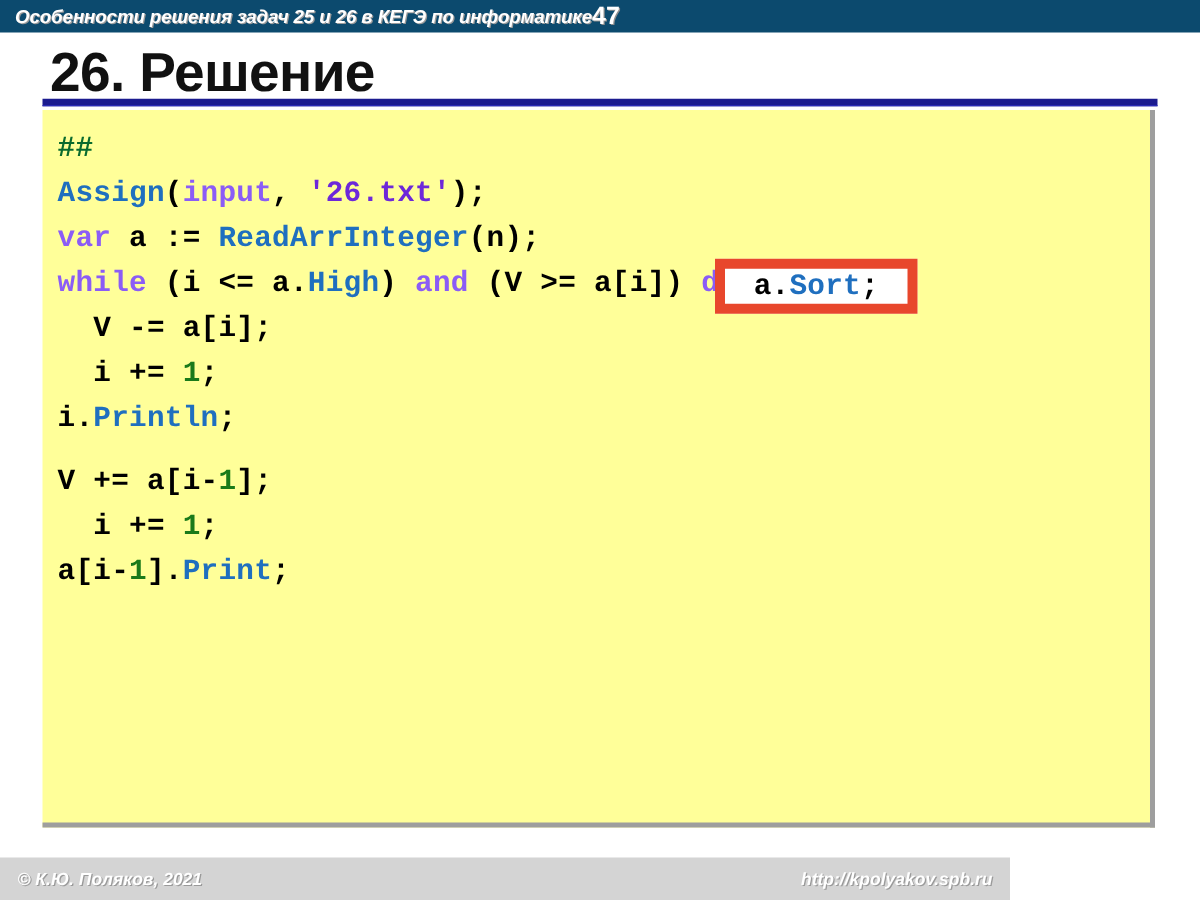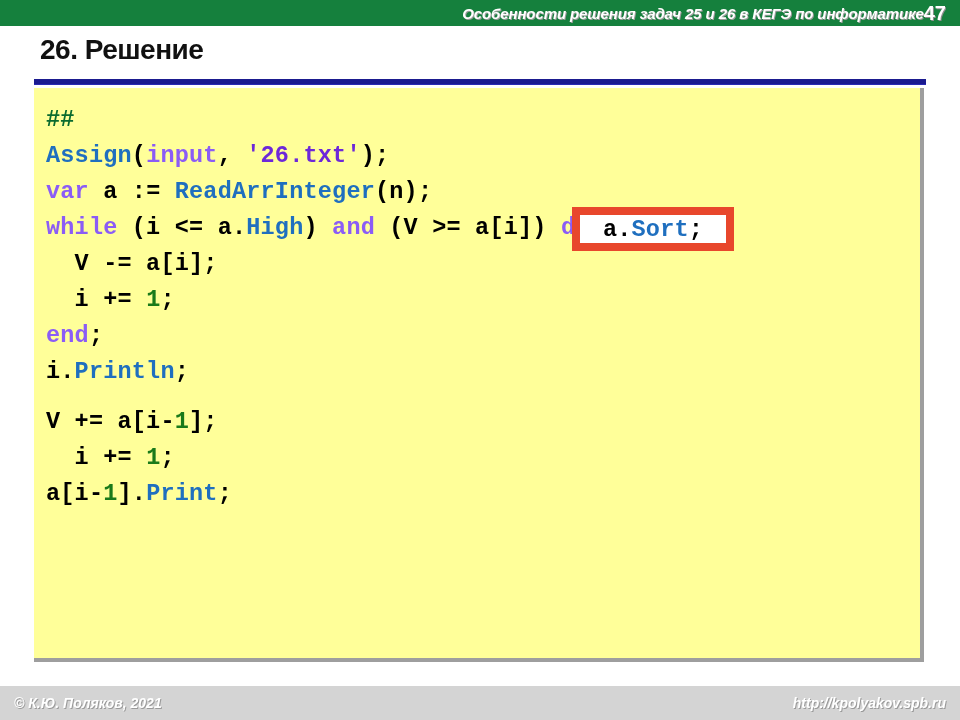--- a/index.html
+++ b/index.html
@@ -13,24 +13,24 @@
     font-family: "Liberation Sans", sans-serif;
     overflow: hidden;
     position: relative;
   }
 
   
   .header-bar {
     position: absolute;
     left: 0; top: 0;
     width: 960px; height: 26px;
-    background: #15803d;
+    background: #0c4a6e;
     display: flex;
     align-items: center;
-    justify-content: flex-end;
+    justify-content: flex-start;
     box-sizing: border-box;
     padding: 0 14px 0 12px;
   }
   .header-title {
     font-family: "Liberation Sans", sans-serif;
     font-size: 15px;
     font-style: italic;
     font-weight: bold;
     color: #ffffff;
     text-shadow: 1px 1px 0 #9a9a9a;
@@ -43,21 +43,21 @@
     font-weight: bold;
     color: #ffffff;
     text-shadow: 1px 1px 0 #8e8e8e;
   }
 
   
   .slide-title {
     position: absolute;
     left: 40px; top: 34px;
     font-family: "Liberation Sans", sans-serif;
-    font-size: 28px;
+    font-size: 44px;
     font-weight: bold;
     color: #111111;
     letter-spacing: -0.5px;
     white-space: nowrap;
   }
   .title-rule {
     position: absolute;
     left: 34px; top: 79px;
     width: 892px; height: 5px;
     background: #1b1b8f;
@@ -108,21 +108,21 @@
     display: flex;
     align-items: center;
     justify-content: center;
   }
   .sort-box .code-line { line-height: normal; }
 
   
   .footer-bar {
     position: absolute;
     left: 0; bottom: 0;
-    width: 960px; height: 34px;
+    width: 808px; height: 34px;
     background: #d4d4d4;
     display: flex;
     align-items: center;
     justify-content: space-between;
     box-sizing: border-box;
     padding: 0 14px 0 14px;
   }
   .footer-left, .footer-right {
     font-family: "Liberation Sans", sans-serif;
     font-size: 14px;
@@ -145,21 +145,20 @@
 <div class="title-rule"></div>
 
 <div class="code-panel" style="background: rgb(255, 255, 153);">
   <div class="code-inner" id="code-inner">
       <div class="code-line"><span class="cmt">##</span></div>
       <div class="code-line"><span class="fn">Assign</span><span>(</span><span class="kw">input</span><span>, </span><span class="str">'26.txt'</span><span>);</span></div>
       <div class="code-line"><span class="kw">var</span><span> a := </span><span class="fn">ReadArrInteger</span><span>(n); </span></div>
       <div class="code-line"><span class="kw">while</span><span> (i &lt;= a.</span><span class="fn">High</span><span>) </span><span class="kw">and</span><span> (V &gt;= a[i]) </span><span class="kw">do begin</span></div>
       <div class="code-line"><span>  V -= a[i];</span></div>
       <div class="code-line"><span>  i += </span><span class="num">1</span><span>;</span></div>
-      <div class="code-line"><span class="kw">end</span><span>;</span></div>
       <div class="code-line"><span>i.</span><span class="fn">Println</span><span>;</span></div>
       <div class="code-line gap-above"><span>V += a[i-</span><span class="num">1</span><span>];</span></div>
       <div class="code-line"><span>  i += </span><span class="num">1</span><span>;</span></div>
       <div class="code-line"><span>a[i-</span><span class="num">1</span><span>].</span><span class="fn">Print</span><span>;</span></div>
     </div>
 </div>
 
 <div class="sort-box" style="border-color: rgb(232, 71, 44); background: rgb(255, 255, 255);">
   <div class="code-line" id="sort-box-line"><span>a.</span><span class="fn">Sort</span><span>;</span></div>
 </div>

